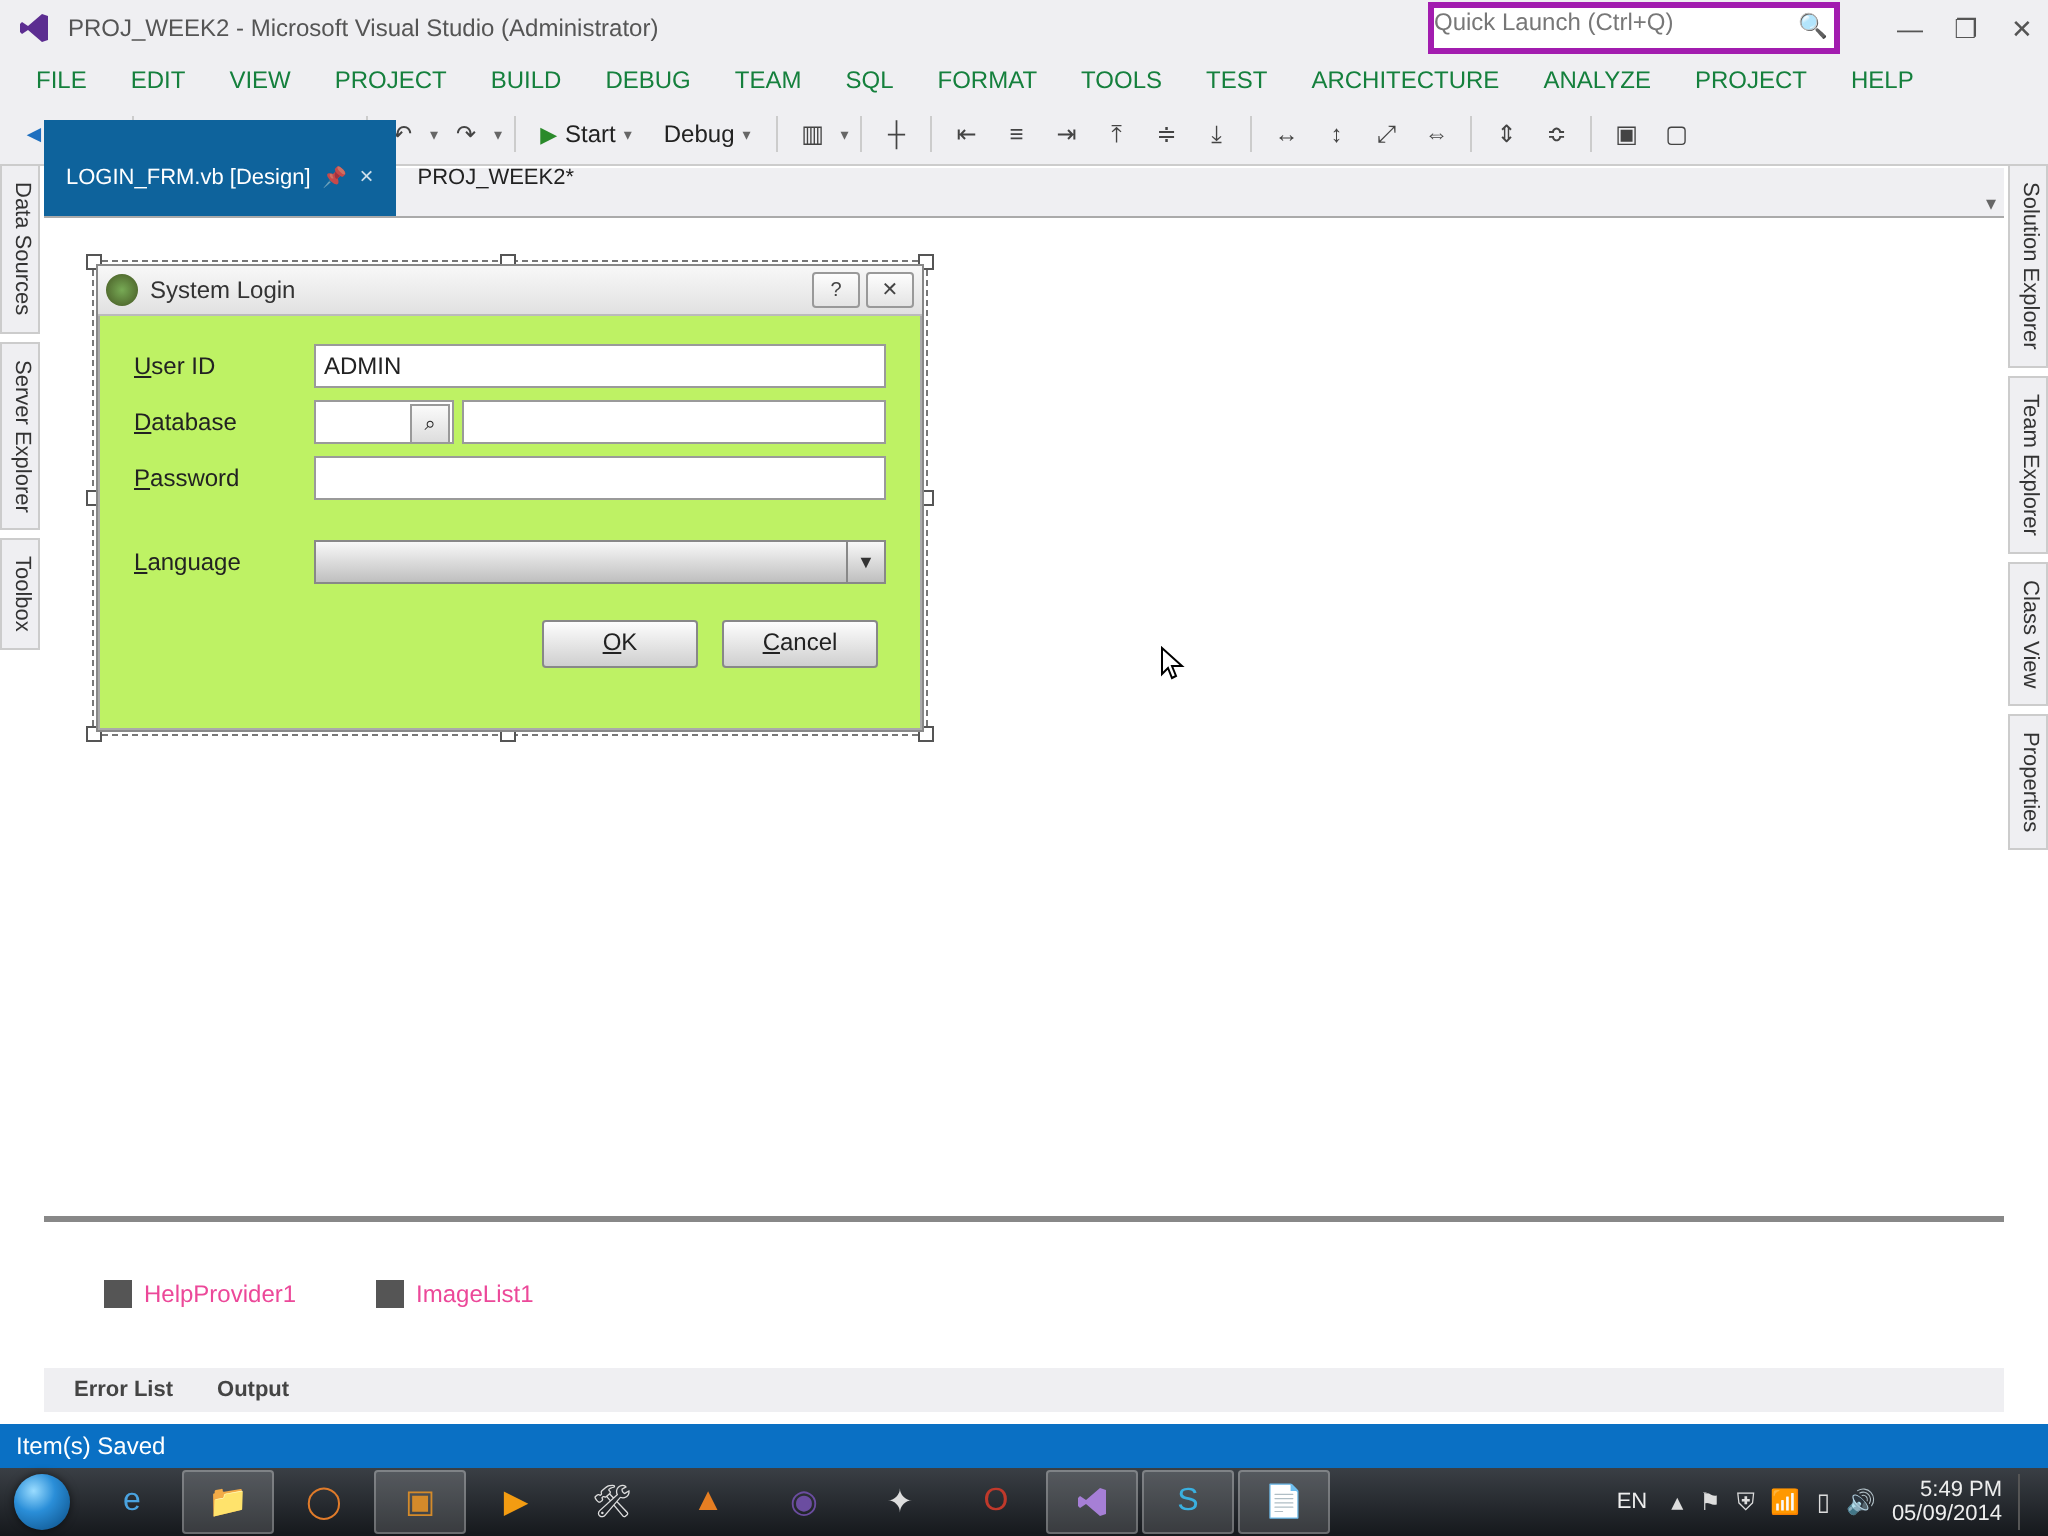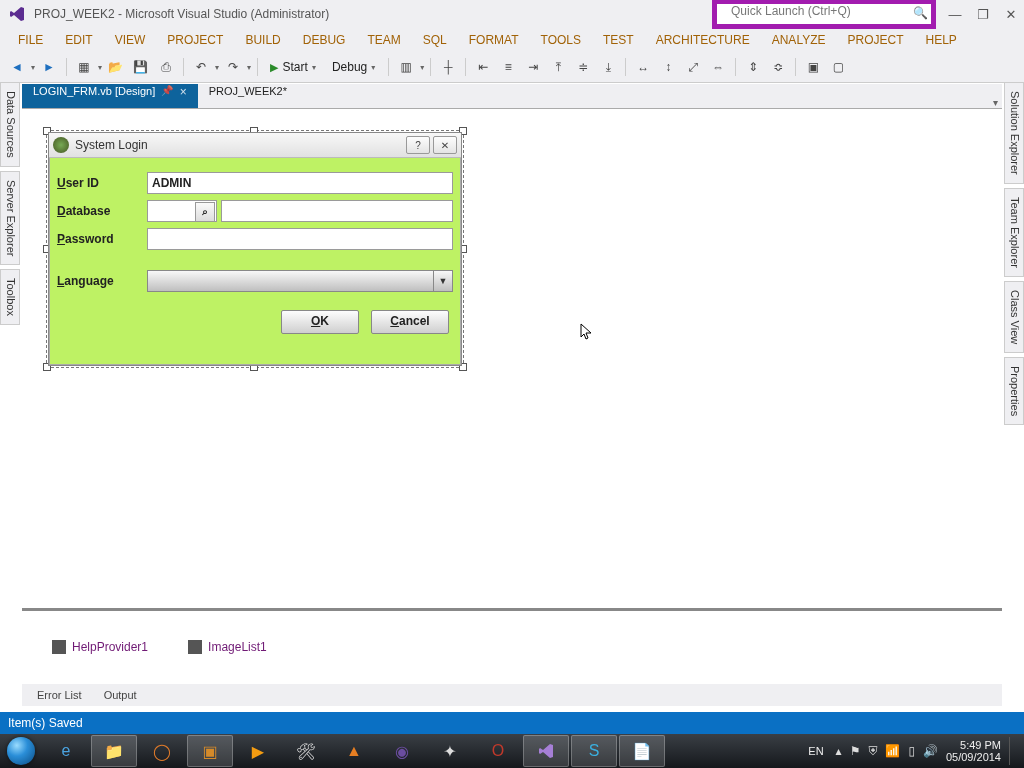--- a/index.html
+++ b/index.html
@@ -1,64 +1,64 @@
 <!DOCTYPE html>
 <html><head>
 <meta charset="utf-8">
 <style>
   html,body{margin:0;padding:0;width:1024px;height:768px;overflow:hidden;font-family:"Segoe UI",Tahoma,sans-serif;font-size:12px;background:#fff;color:#222;}
   
   .titlebar{height:28px;background:#efeff2;display:flex;align-items:center;}
   .vs-logo{width:22px;height:22px;margin:0 6px 0 6px;display:inline-flex;align-items:center;justify-content:center;}
   .titlebar .title{font-size:12px;color:#555;}
   .titlebar .spacer{flex:1;}
-  .quicklaunch{width:180px;height:20px;border:5px solid #a21caf;background:#fff;font-size:12px;color:#777;padding:0 20px 0 14px;position:relative;margin-right:4px;}
+  .quicklaunch{width:180px;height:20px;border:3px solid #a21caf;background:#fff;font-size:12px;color:#777;padding:0 20px 0 0;position:relative;margin-right:20px;}
   .quicklaunch .search-icon{position:absolute;right:3px;top:2px;font-size:12px;color:#666;}
   .winbtn{width:26px;height:20px;display:inline-flex;align-items:center;justify-content:center;color:#555;font-size:13px;margin-left:2px;}
   
   .menubar{height:24px;background:#efeff2;display:flex;align-items:center;padding-left:8px;gap:2px;}
-  .menubar .mi{padding:2px 10px;font-size:12px;color:#a16207;}
+  .menubar .mi{padding:2px 10px;font-size:12px;color:#15803d;}
   
   .toolbar{height:30px;background:#efeff2;border-bottom:1px solid #ccc;display:flex;align-items:center;padding:0 6px;gap:3px;}
   .tb-btn{width:20px;height:20px;display:inline-flex;align-items:center;justify-content:center;color:#444;font-size:12px;border:1px solid transparent;}
   .tb-sep{width:1px;height:18px;background:#ccc;margin:0 3px;}
   .tb-start{display:flex;align-items:center;gap:4px;padding:0 6px;height:22px;}
   .tb-start .play{color:#2a8a2a;font-size:11px;}
   .tb-debug{display:flex;align-items:center;gap:4px;padding:0 6px;height:22px;border:1px solid transparent;}
   .dd{font-size:8px;color:#666;}
   
   .side-left{position:absolute;left:0;top:82px;width:20px;display:flex;flex-direction:column;gap:4px;}
   .side-right{position:absolute;right:0;top:82px;width:20px;display:flex;flex-direction:column;gap:4px;}
   .side-tab{writing-mode:vertical-rl;text-orientation:mixed;background:#efeff2;border:1px solid #ccc;padding:8px 2px;font-size:11px;color:#333;}
   
   .docwell{position:absolute;left:22px;right:22px;top:84px;bottom:62px;background:#fff;}
   .tabstrip{height:24px;display:flex;align-items:flex-end;border-bottom:1px solid #aaa;background:#efeff2;}
-  .dtab{height:22px;padding:0 10px;display:flex;align-items:flex-start;font-size:11px;gap:6px;border:1px solid transparent;}
+  .dtab{height:22px;padding:12px 10px;display:flex;align-items:flex-end;font-size:11px;gap:6px;border:1px solid transparent;}
   .dtab.active{background:#0e639c;color:#fff;}
   .dtab .pin{font-size:10px;opacity:.8;}
   .dtab .close{font-size:12px;opacity:.8;}
   .tab-dd{margin-left:auto;margin-right:4px;font-size:10px;color:#666;}
   .designer{position:absolute;left:0;top:24px;right:0;bottom:0;overflow:hidden;}
   .designer-area{position:absolute;left:0;top:0;right:0;height:500px;}
   .tray-sep{position:absolute;left:0;right:0;top:500px;height:3px;background:#888;}
   .tray{position:absolute;left:0;right:0;top:503px;bottom:24px;background:#fff;padding:20px 30px;display:flex;gap:40px;}
-  .tray-item{display:flex;align-items:center;gap:6px;font-size:12px;color:#701a75;}
+  .tray-item{display:flex;align-items:center;gap:6px;font-size:12px;color:#ec4899;}
   .tray-icon{width:14px;height:14px;background:#555;display:inline-block;}
   .bottom-tabs{position:absolute;left:0;right:0;bottom:0;height:22px;background:#efeff2;display:flex;align-items:center;padding-left:6px;gap:4px;}
-  .btab{padding:2px 8px;font-size:11px;color:#444;background:#efeff2;border:1px solid transparent;}
+  .btab{padding:2px 8px;font-size:11px;color:#444;background:#efeff2;border:1px solid transparent;font-weight:bold;}
   
   .sel-frame{position:absolute;left:24px;top:22px;width:416px;height:236px;border:1px dashed #777;}
   .sel-handle{position:absolute;width:6px;height:6px;background:#fff;border:1px solid #555;}
   .form-window{position:absolute;left:26px;top:24px;width:412px;height:232px;border:1px solid #888;background:#bef264;box-shadow:0 0 0 1px #aaa inset;font-family:Tahoma,sans-serif;}
   .form-titlebar{height:24px;background:linear-gradient(#f8f8f8,#e1e1e1);border-bottom:1px solid #bbb;display:flex;align-items:center;padding:0 4px;}
   .form-title-icon{width:16px;height:16px;border-radius:50%;background:radial-gradient(#7a5,#452);margin-right:6px;}
   .form-title{font-size:12px;color:#333;}
   .form-title-spacer{flex:1;}
   .form-sysbtn{width:22px;height:16px;border:1px solid #999;background:linear-gradient(#fdfdfd,#e4e4e4);margin-left:3px;display:inline-flex;align-items:center;justify-content:center;font-size:10px;color:#444;border-radius:2px;}
-  .form-body{padding:14px 8px;font-weight:bold;}
+  .form-body{padding:14px 18px;}
   .frow{display:flex;align-items:center;margin-bottom:6px;}
   .flabel{width:90px;font-size:12px;color:#222;}
   .flabel u{text-decoration:underline;}
   .ftext{flex:1;height:20px;border:1px solid #9a9a9a;background:#fff;padding:0 4px;font-size:12px;display:flex;align-items:center;}
   .fshort{width:68px;height:20px;border:1px solid #9a9a9a;background:#fff;margin-right:4px;position:relative;}
   .fshort-btn{position:absolute;right:1px;top:1px;width:18px;height:18px;border:1px solid #999;background:linear-gradient(#fafafa,#ddd);font-size:10px;display:inline-flex;align-items:center;justify-content:center;}
   .fcombo{flex:1;height:20px;border:1px solid #888;background:linear-gradient(#f8f8f8,#bfbfbf);position:relative;}
   .fcombo .dd-btn{position:absolute;right:0;top:0;width:18px;height:100%;border-left:1px solid #888;display:inline-flex;align-items:center;justify-content:center;font-size:9px;color:#333;}
   .fbtns{display:flex;justify-content:flex-end;gap:12px;margin-top:18px;padding-right:4px;}
   .fbtn{width:76px;height:22px;border:1px solid #888;background:linear-gradient(#fdfdfd,#cfcfcf);font-size:12px;text-align:center;line-height:20px;border-radius:2px;}

